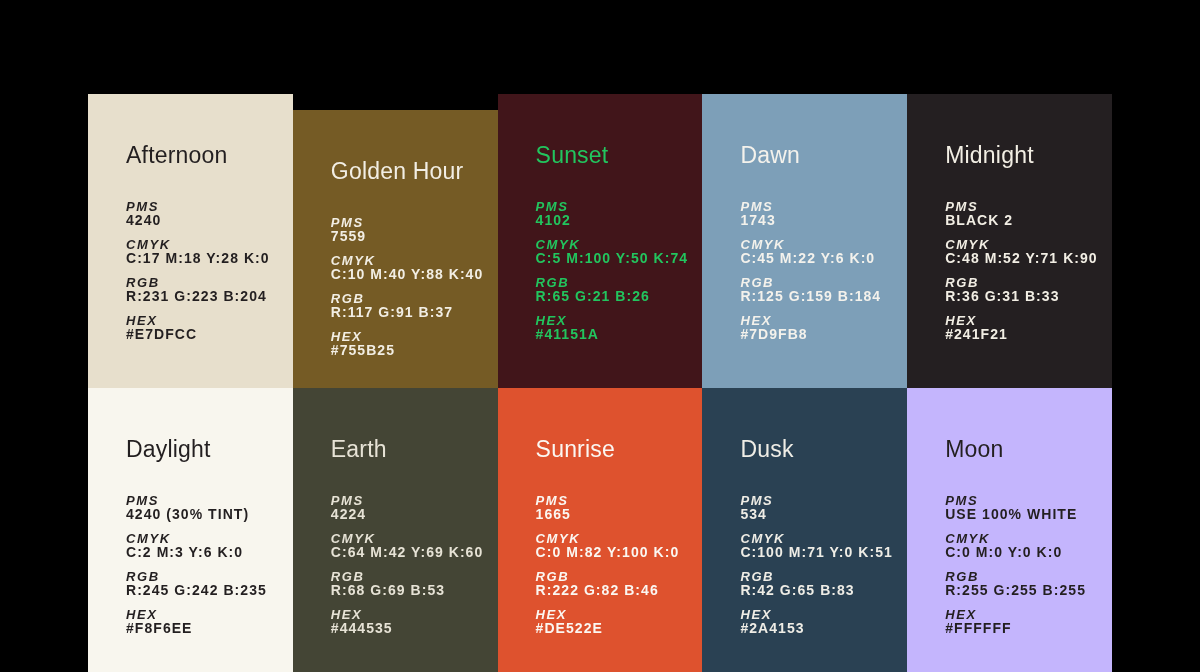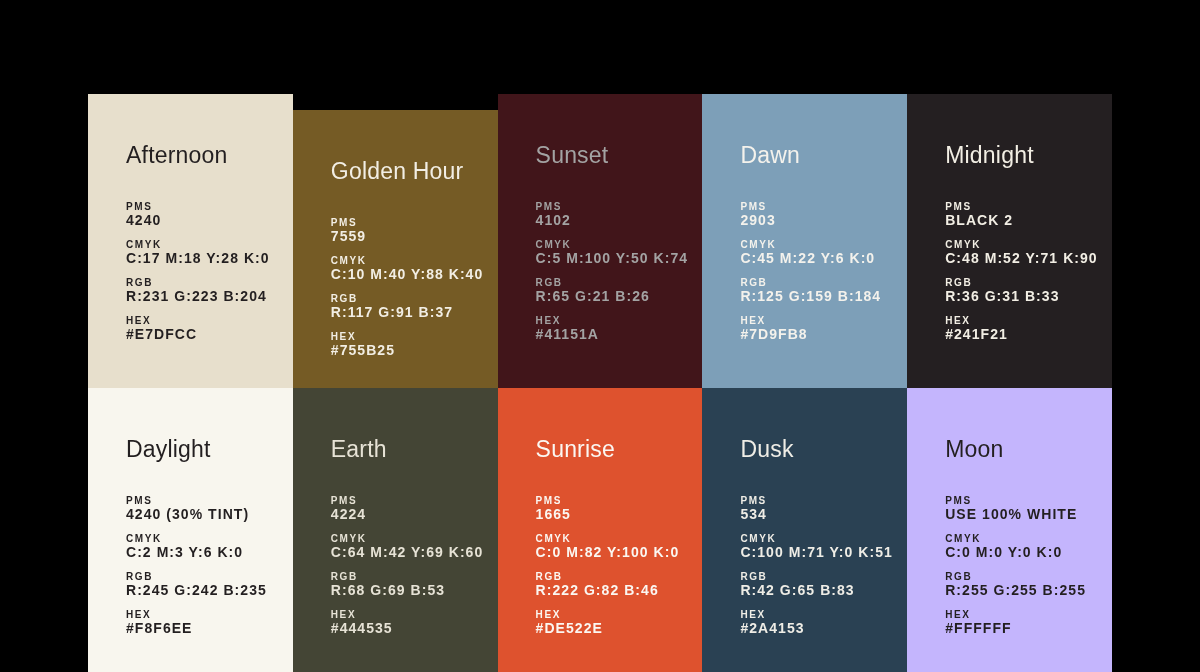--- a/index.html
+++ b/index.html
@@ -53,25 +53,26 @@
   }
 
   .spec-group {
     margin-bottom: 11px;
   }
   .spec-group:last-child {
     margin-bottom: 0;
   }
 
   .spec-label {
-    font-size: 10px;
+    font-size: 13px;
     font-weight: 700;
     letter-spacing: 1.6px;
     line-height: 13px;
     white-space: nowrap;
+    font-style: italic;
   }
 
   .spec-value {
     font-size: 14px;
     font-weight: 700;
     letter-spacing: 1.05px;
     line-height: 14px;
     white-space: nowrap;
   }
 </style>
@@ -117,21 +118,21 @@
         <div class="spec-label">RGB</div>
         <div class="spec-value">R:117 G:91 B:37</div>
       </div>
       <div class="spec-group">
         <div class="spec-label">HEX</div>
         <div class="spec-value">#755B25</div>
       </div>
     </div>
   </div>
 
-  <div class="swatch" style="background-color: rgb(65, 21, 26); color: #a3a3a3;">
+  <div class="swatch" style="background-color: rgb(65, 21, 26); color: #22c55e;">
     <div class="swatch-title">Sunset</div>
     <div class="spec-list">
       <div class="spec-group">
         <div class="spec-label">PMS</div>
         <div class="spec-value">4102</div>
       </div>
       <div class="spec-group">
         <div class="spec-label">CMYK</div>
         <div class="spec-value">C:5 M:100 Y:50 K:74</div>
       </div>
@@ -144,21 +145,21 @@
         <div class="spec-value">#41151A</div>
       </div>
     </div>
   </div>
 
   <div class="swatch" style="background-color: rgb(125, 159, 184); color: rgb(244, 242, 236); padding-left: 44px;">
     <div class="swatch-title">Dawn</div>
     <div class="spec-list">
       <div class="spec-group">
         <div class="spec-label">PMS</div>
-        <div class="spec-value">2903</div>
+        <div class="spec-value">1743</div>
       </div>
       <div class="spec-group">
         <div class="spec-label">CMYK</div>
         <div class="spec-value">C:45 M:22 Y:6 K:0</div>
       </div>
       <div class="spec-group">
         <div class="spec-label">RGB</div>
         <div class="spec-value">R:125 G:159 B:184</div>
       </div>
       <div class="spec-group">

